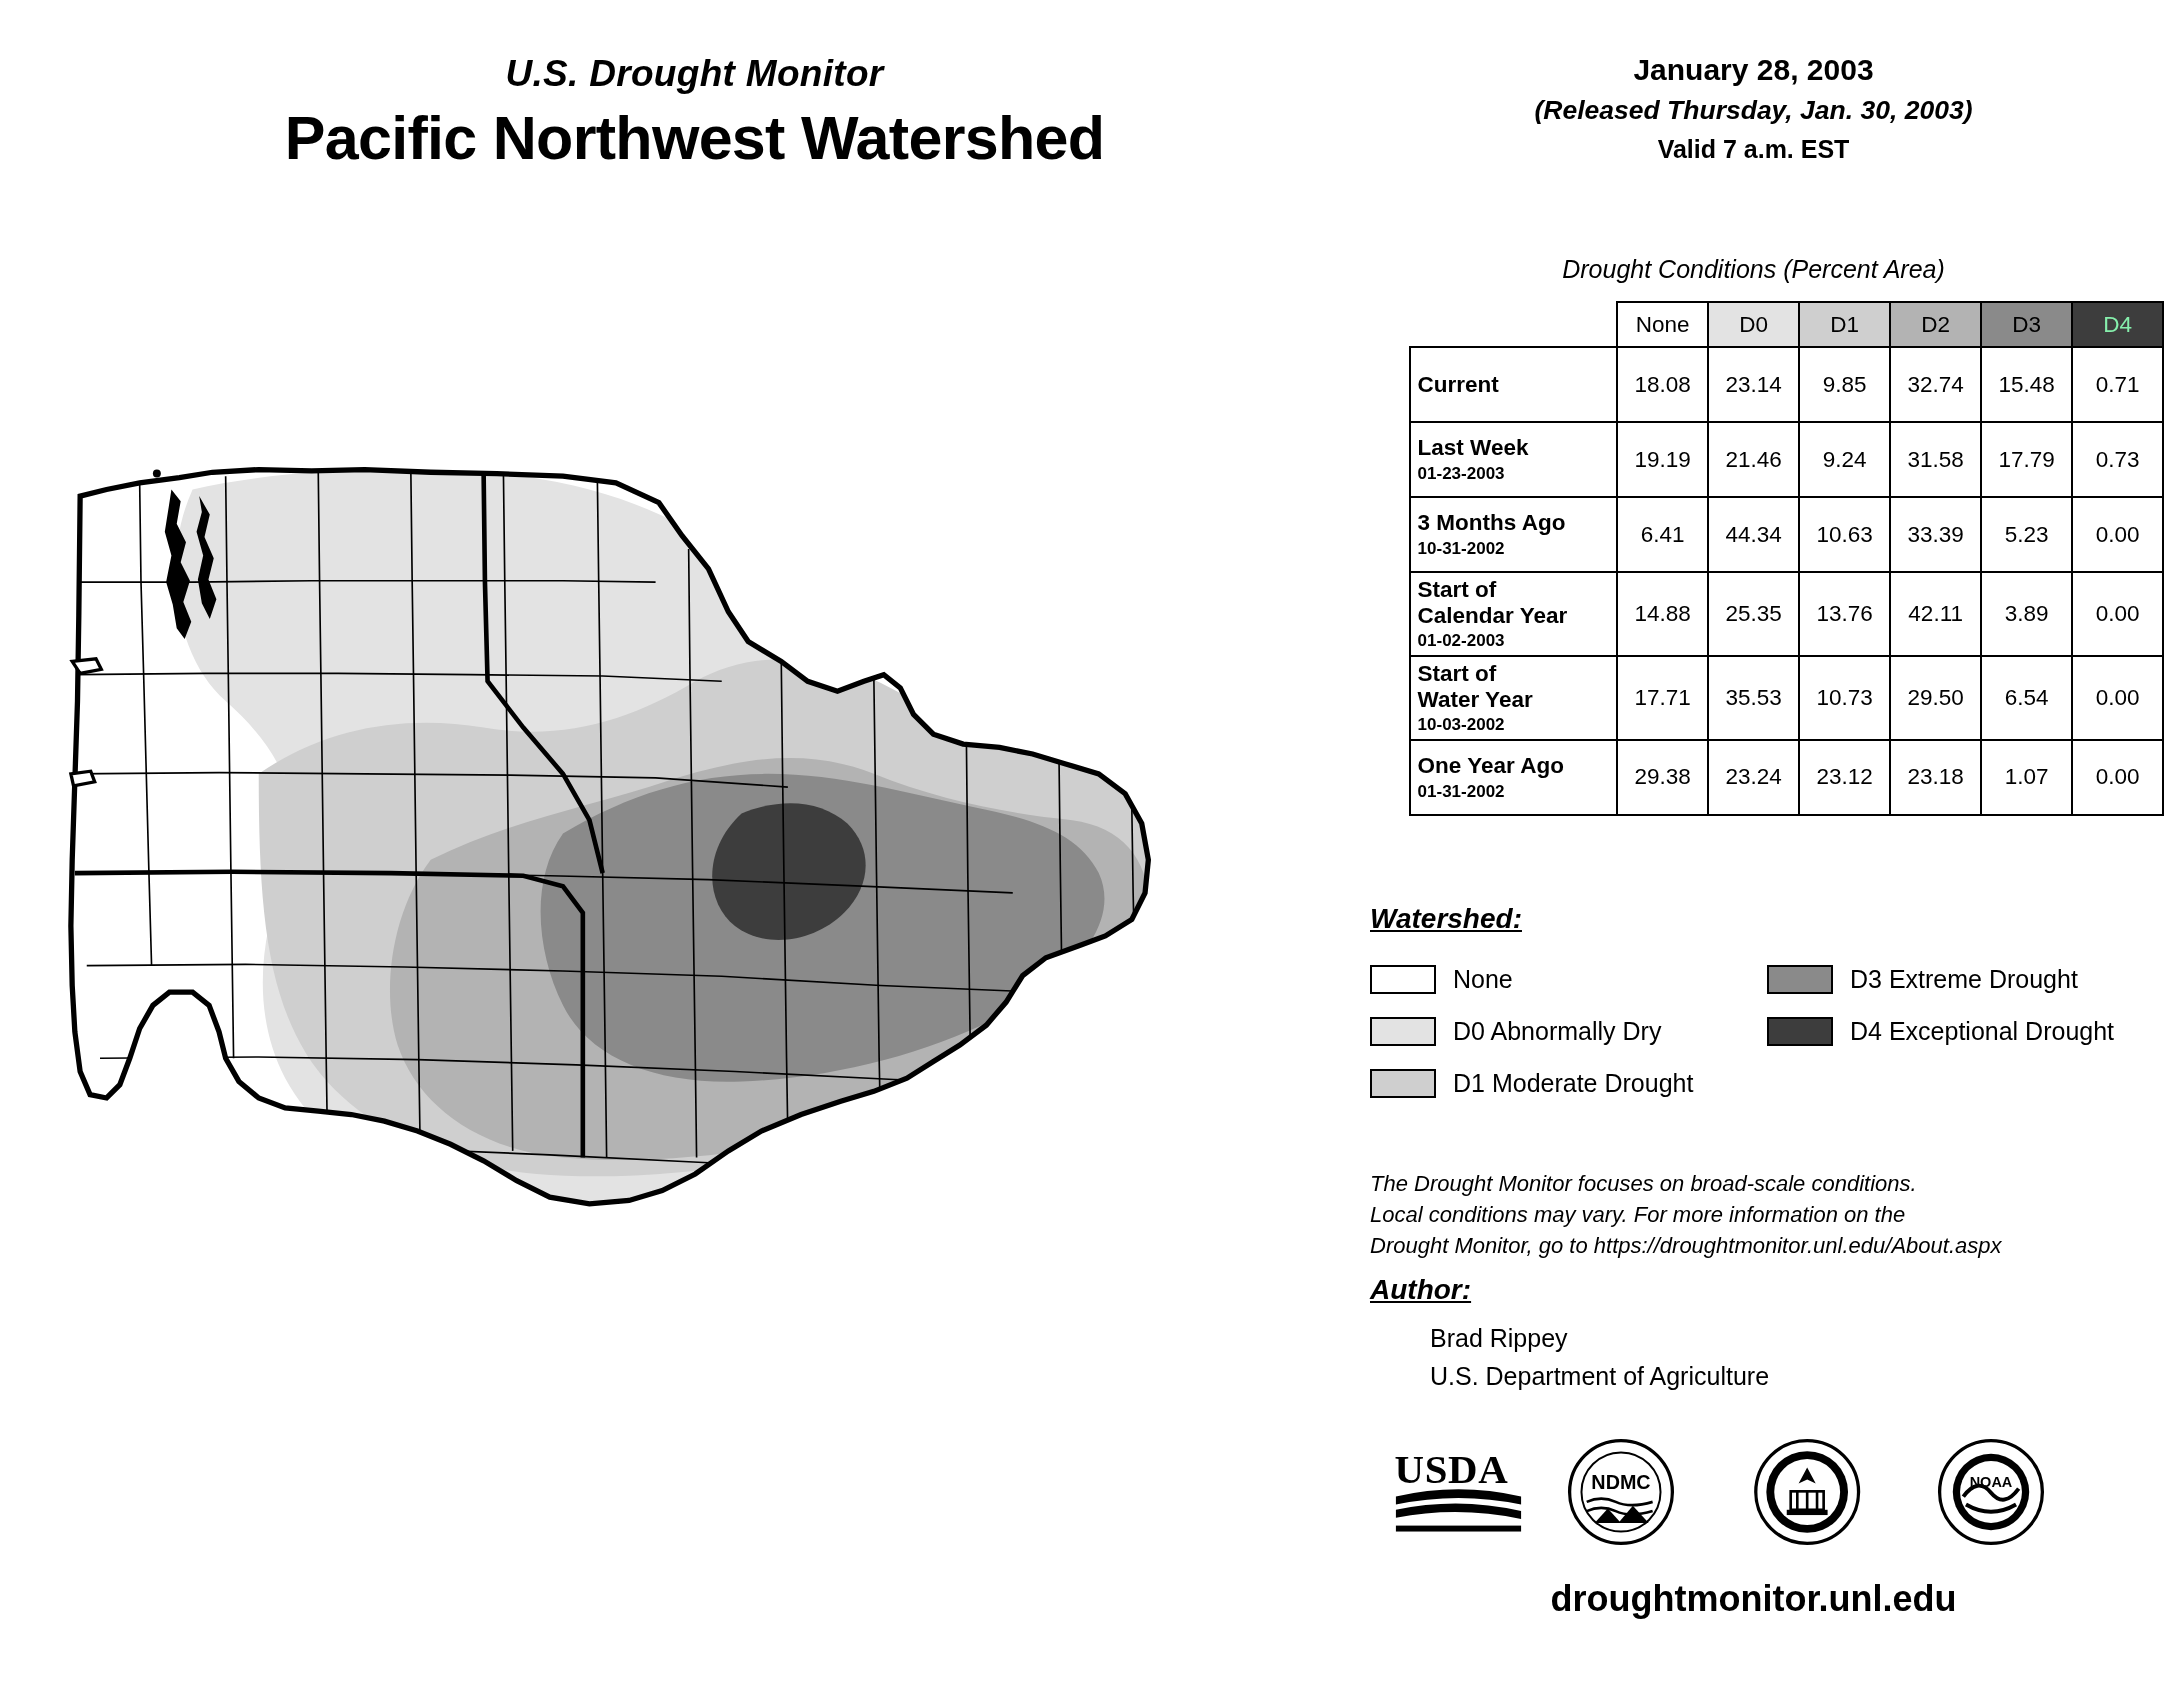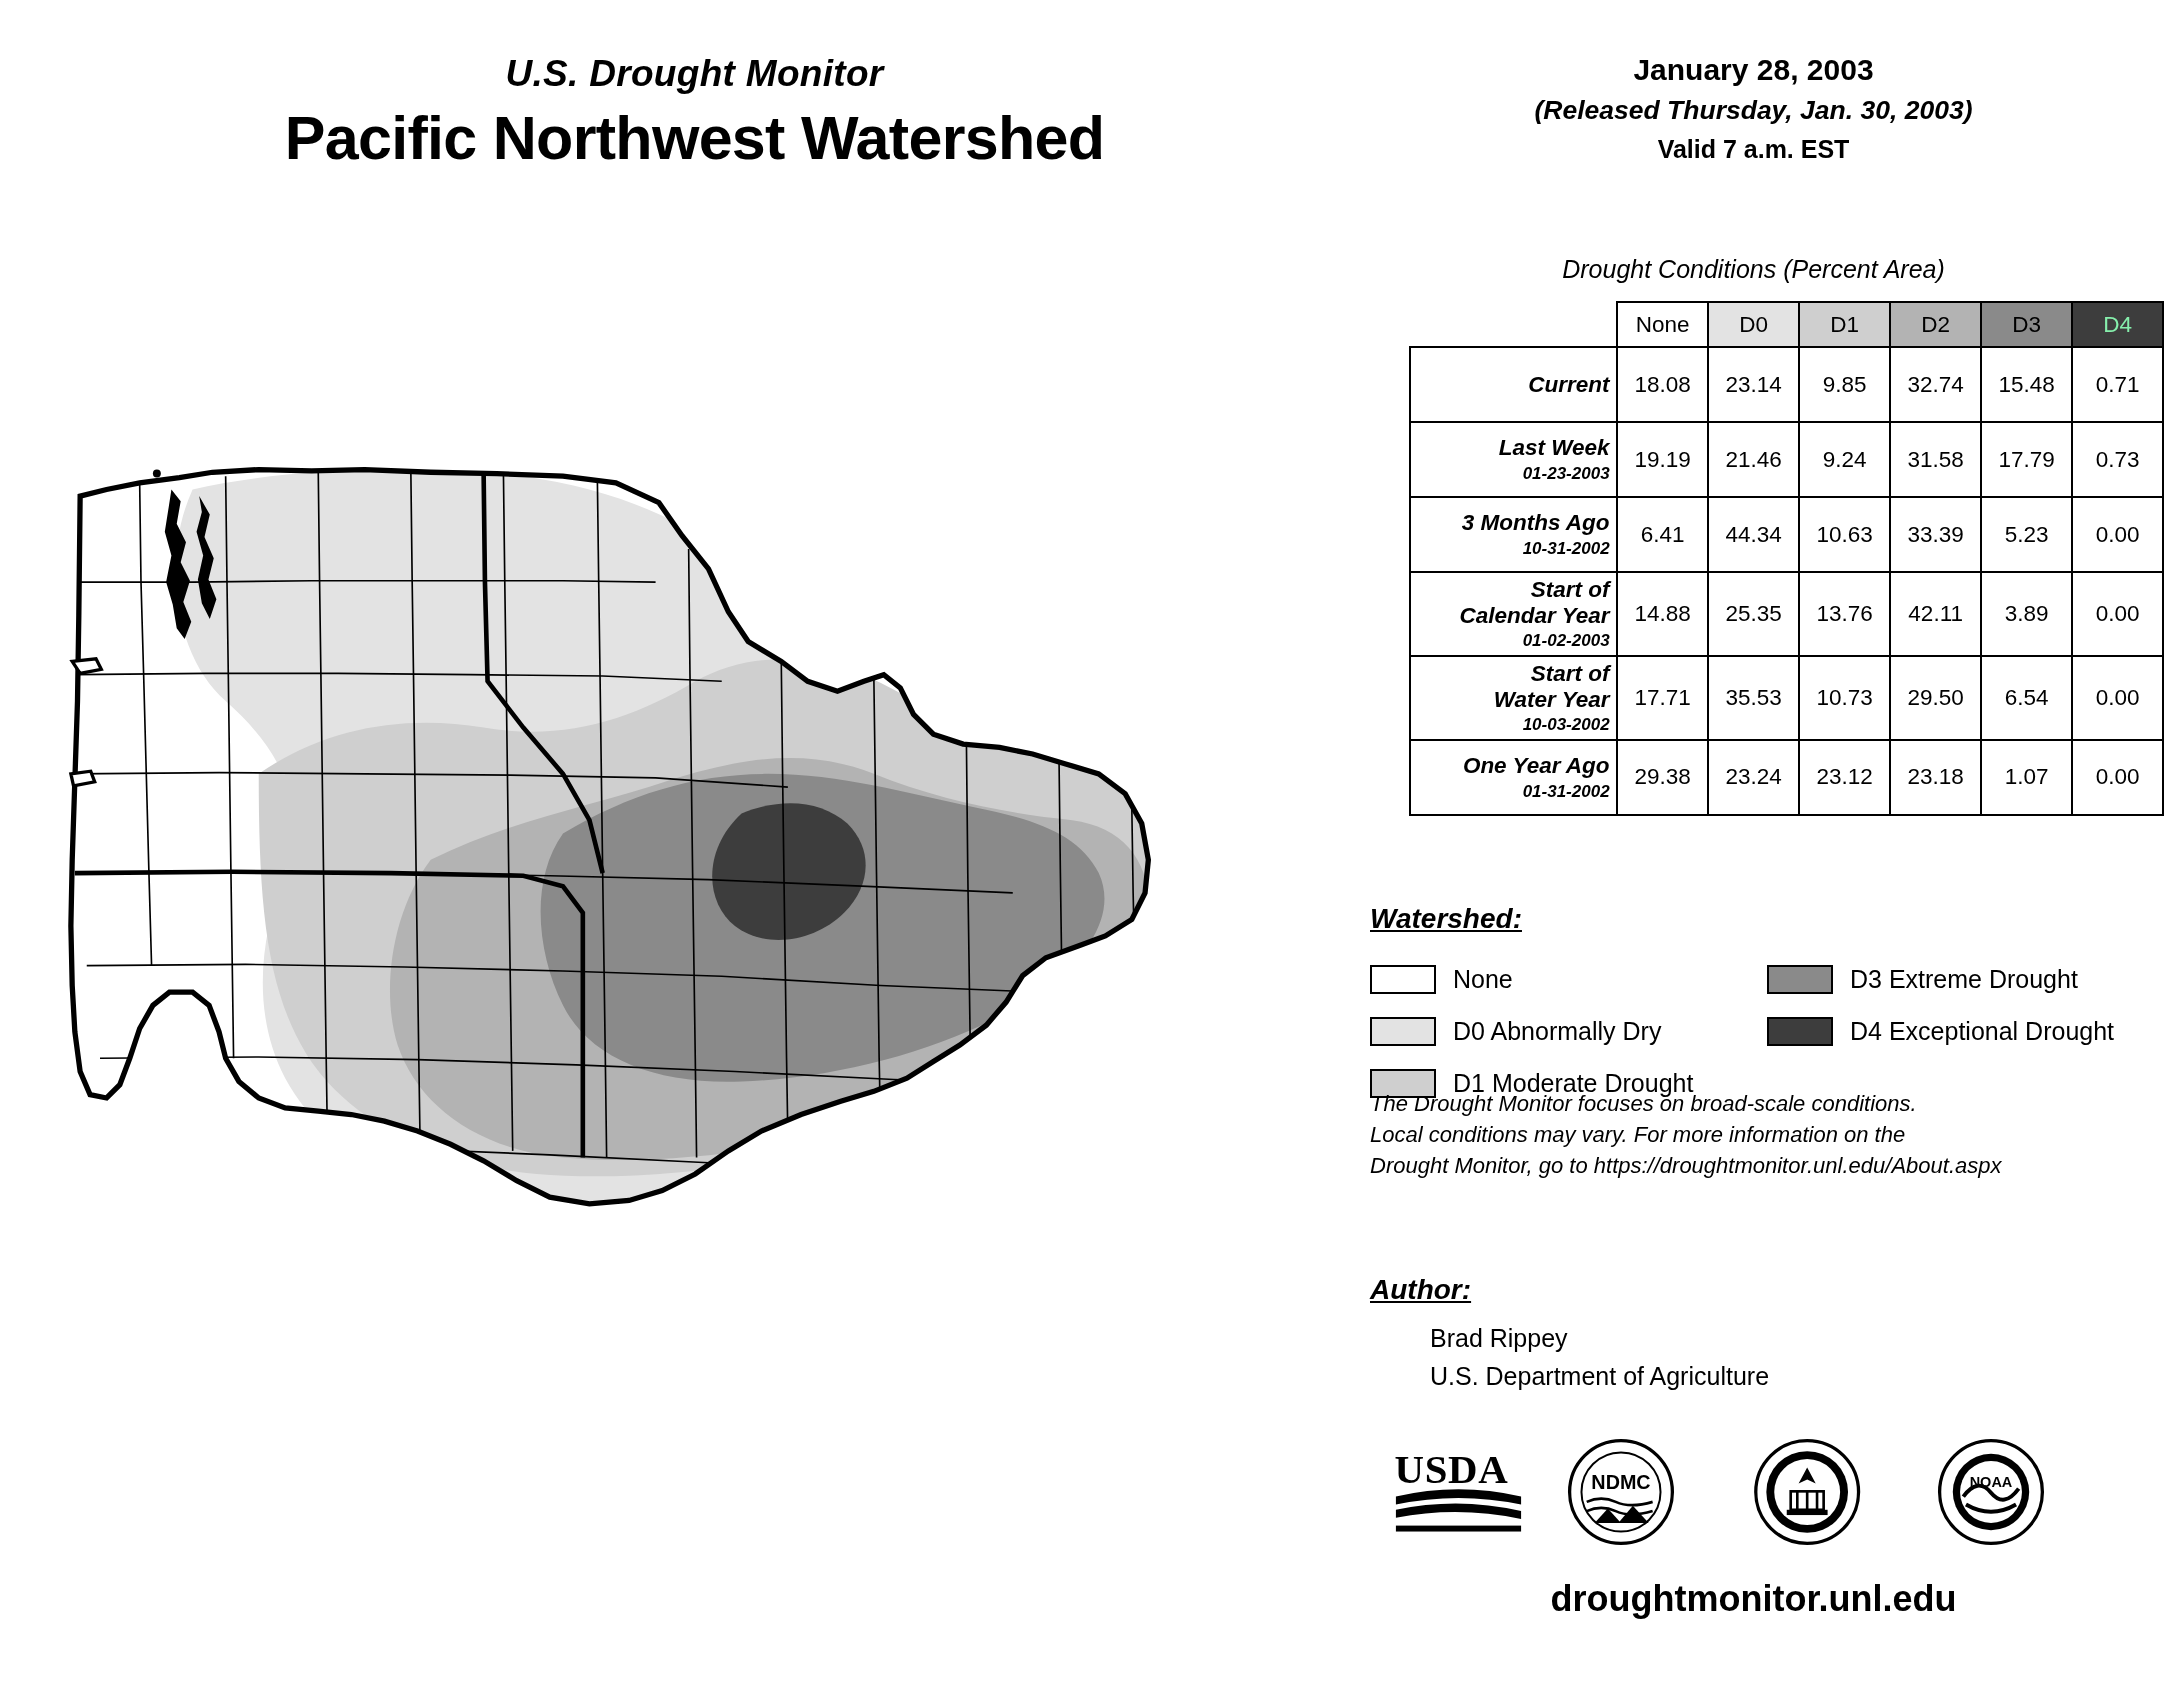--- a/index.html
+++ b/index.html
@@ -88,24 +88,23 @@
     width: 87px;
     font-size: 22.5px;
     font-weight: normal;
   }
   table.dm-table td.val {
     width: 87px;
     height: 71px;
   }
   table.dm-table td.rowlabel {
     width: 192px;
-    text-align: right;
+    text-align: left;
     padding: 4px 6.6px;
     line-height: 1.15;
-    font-style: italic;
   }
   .rowlabel .main {
     font-weight: bold;
     font-size: 22.5px;
     display: block;
   }
   .rowlabel .sub {
     font-weight: bold;
     font-size: 17px;
     display: block;
@@ -149,21 +148,21 @@
   }
   .legend-label {
     margin-left: 17px;
     font-size: 25px;
     white-space: nowrap;
   }
 
   .disclaimer {
     position: absolute;
     left: 1370px;
-    top: 1088px;
+    top: 1168px;
     width: 781px;
     font-size: 22px;
     font-style: italic;
     line-height: 1.42;
   }
 
   .author-title {
     position: absolute;
     left: 1370px;
     top: 1274px;

